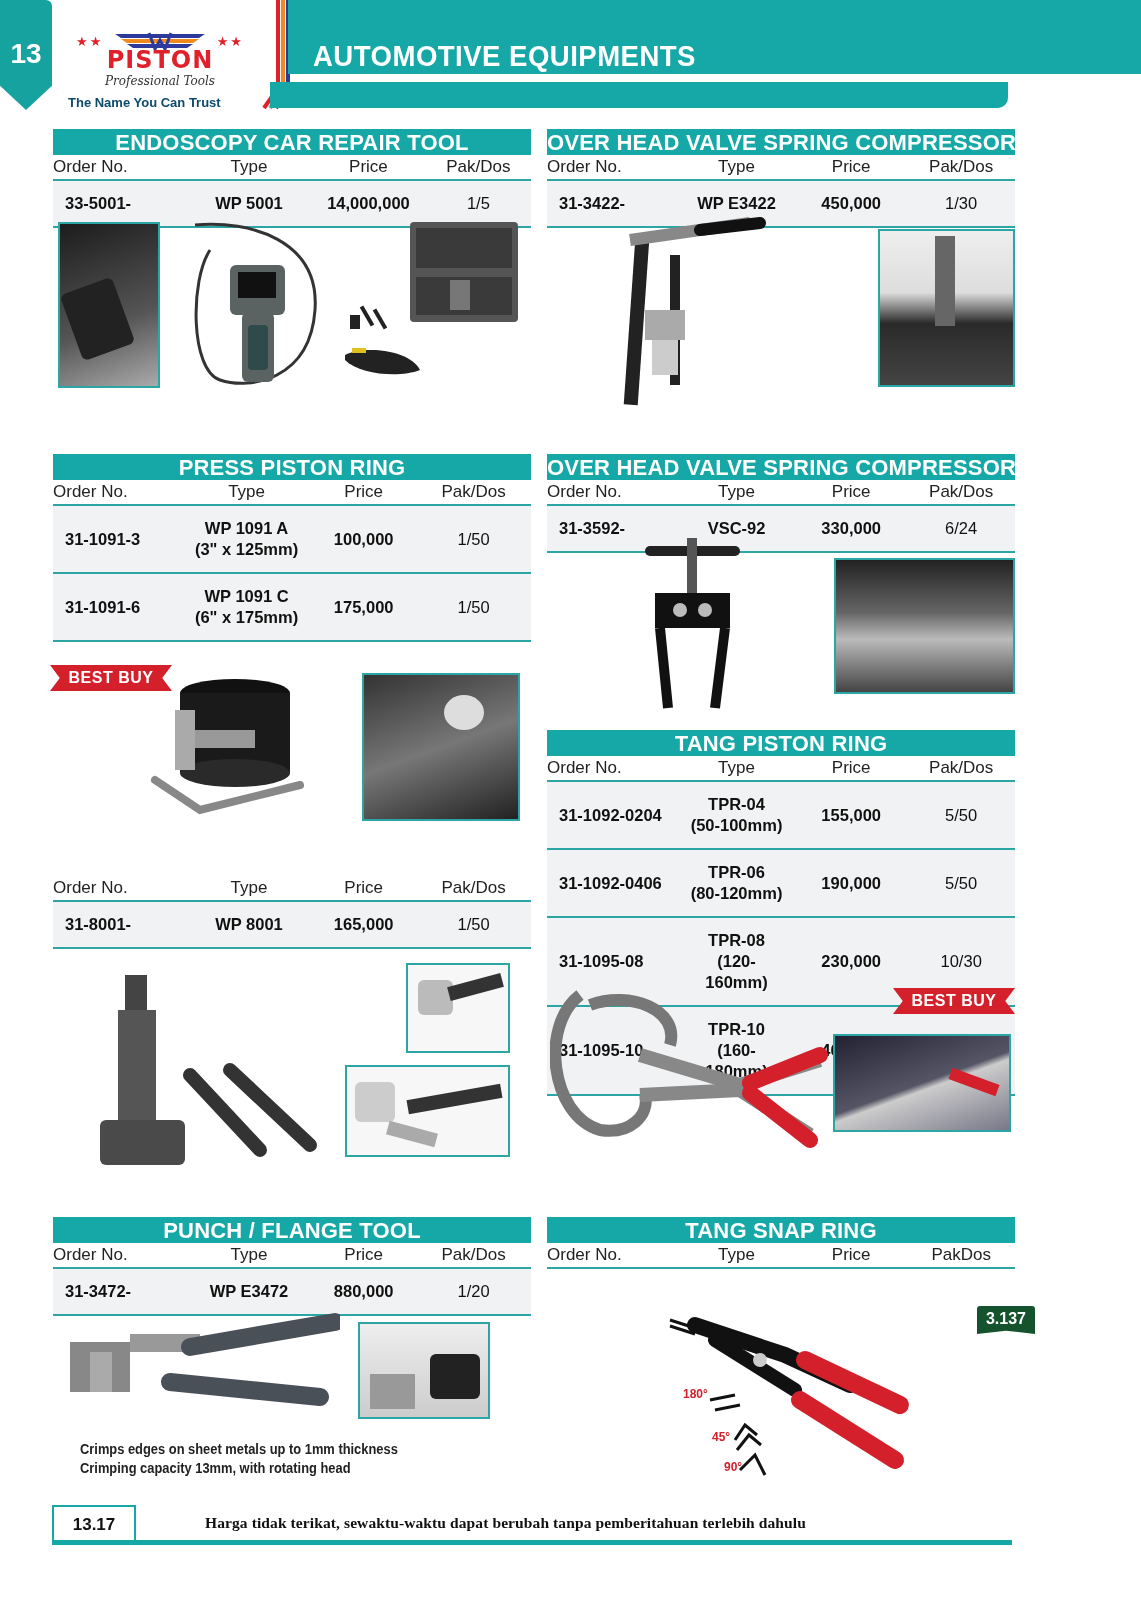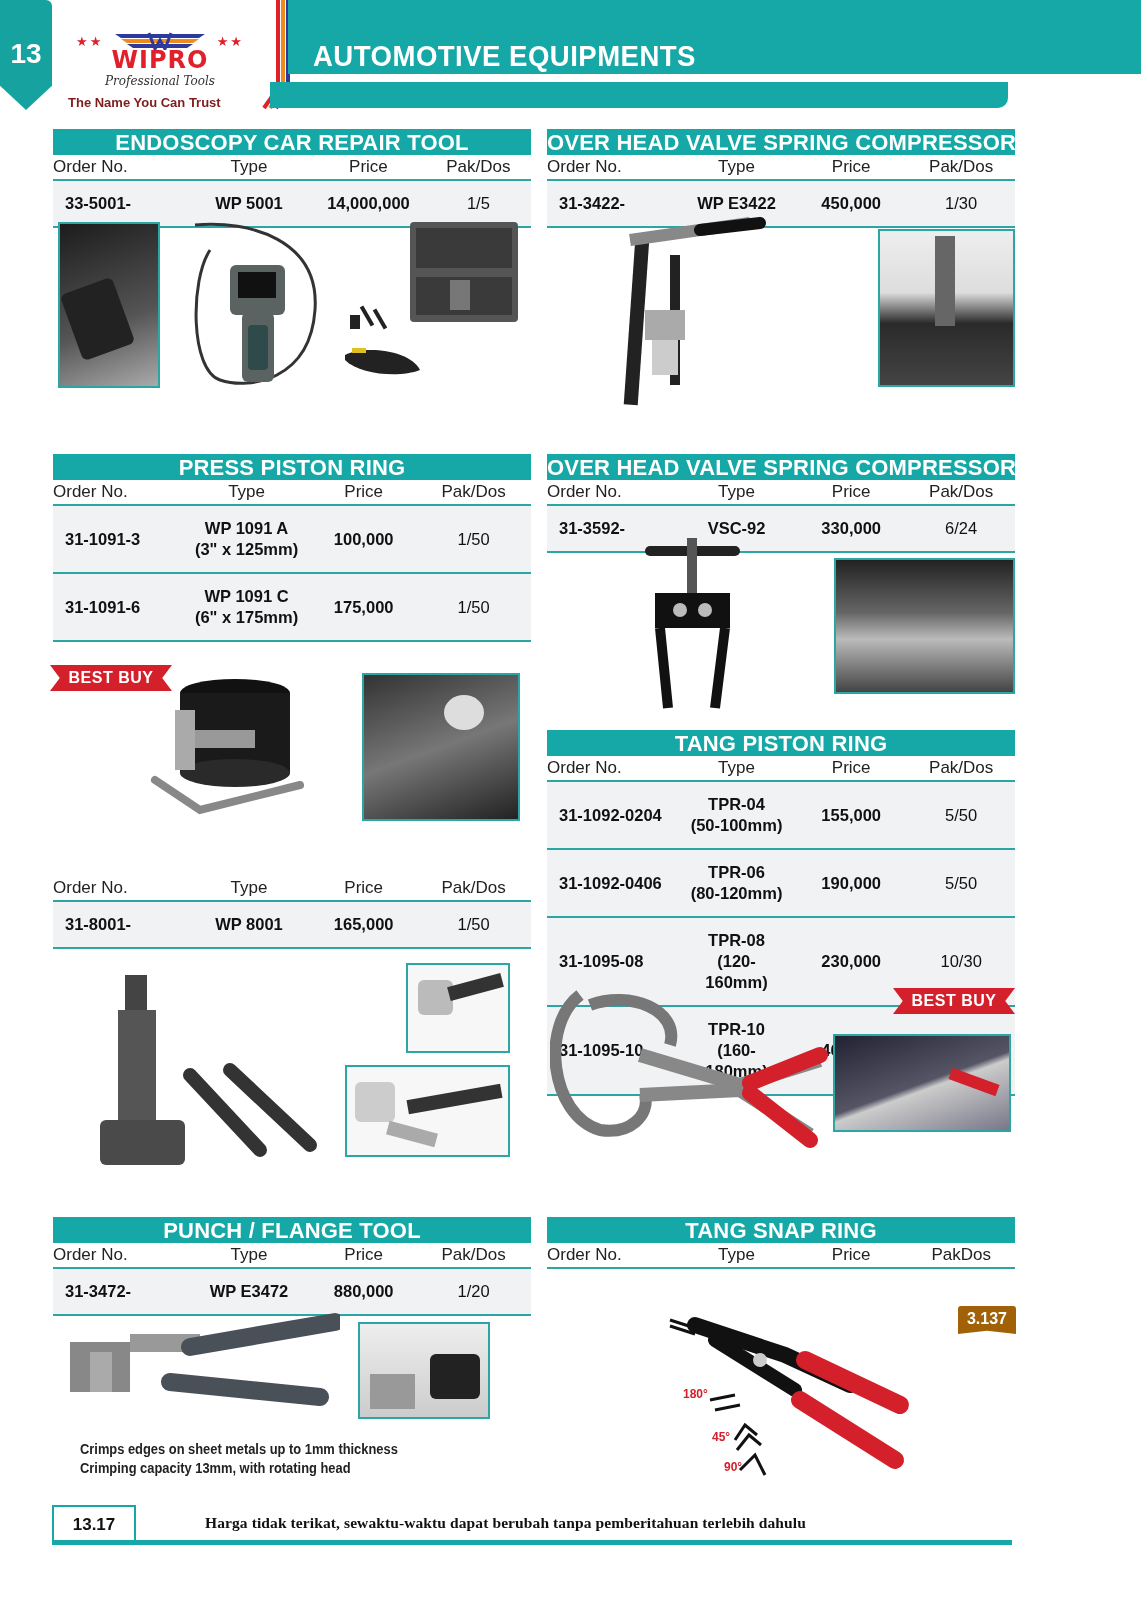--- a/index.html
+++ b/index.html
@@ -7,21 +7,21 @@
   .abs { position: absolute; }
 
   
   .page-tab { left: 0; top: 0; width: 52px; height: 110px; background: #16a3a0; clip-path: polygon(0 0, 100% 0, 100% 78%, 50% 100%, 0 78%); border-radius: 0 6px 0 0; }
   .page-tab span { position: absolute; top: 38px; left: 0; width: 52px; text-align: center; color: #fff; font-weight: bold; font-size: 28px; }
   .logo { left: 70px; top: 28px; width: 180px; height: 85px; }
   .logo .stars { position: absolute; top: 6px; width: 100%; display: flex; justify-content: space-between; padding: 0 6px; color: #e0202a; font-size: 13px; letter-spacing: 2px; }
   .logo .wings { position: absolute; top: 4px; left: 45px; width: 90px; height: 18px; }
   .logo .brand { position: absolute; top: 18px; left: 0; width: 100%; text-align: center; color: #e0202a; font-weight: bold; font-size: 24px; letter-spacing: 1px; font-family: "DejaVu Sans", sans-serif; }
   .logo .sub { position: absolute; top: 46px; left: 0; width: 100%; text-align: center; color: #333; font-style: italic; font-size: 12px; font-family: "DejaVu Serif", serif; }
-  .logo .tag { position: absolute; top: 67px; left: -2px; width: 100%; font-weight: bold; font-size: 13px; color: #7f1d1d; }
+  .logo .tag { position: absolute; top: 67px; left: -2px; width: 100%; font-weight: bold; font-size: 13px; color: #0c4a6e; }
 
   .stripes { left: 258px; top: 0; width: 40px; height: 110px; }
   .banner-top { left: 288px; top: 0; width: 853px; height: 74px; background: #16a8a6; }
   .banner-top span { position: absolute; left: 25px; top: 40px; color: #fff; font-weight: bold; font-size: 29px; letter-spacing: 0.5px; transform: scaleX(0.95); transform-origin: left; }
   .banner-bottom { left: 270px; top: 82px; width: 738px; height: 26px; background: #16a8a6; border-radius: 0 0 10px 0; }
 
   
   .section { position: absolute; width: 478px; }
   .sec-title { height: 26px; background: #16a8a6; color: #fff; font-weight: bold; font-size: 22px; text-align: center; line-height: 27px; white-space: nowrap; overflow: hidden; letter-spacing: 0.2px; }
   .tbl { width: 100%; border-collapse: collapse; }
@@ -29,21 +29,21 @@
   .tbl td { font-size: 16.5px; font-weight: bold; color: #111; background: #f1f2f3; border-bottom: 2.5px solid #2ba6a4; padding: 12px; text-align: center; line-height: 21px; }
   .tbl td.pak { font-weight: normal; }
   .tbl .c1 { text-align: left; }
   .tbl td.c1 { text-align: left; }
 
   
   .img { position: absolute; }
   .photo { border: 2px solid #2ba6a4; background: #3a3a3a; overflow: hidden; }
 
   .badge-best { position: absolute; width: 122px; height: 26px; background: #d3202a; clip-path: polygon(0 0, 100% 0, 92% 50%, 100% 100%, 0 100%, 8% 50%); color: #fff; font-weight: bold; font-size: 16px; text-align: center; line-height: 26px; letter-spacing: 0.5px; }
-  .badge-ref { position: absolute; width: 58px; height: 28px; background: #a16207; color: #fff; font-weight: bold; font-size: 16px; text-align: center; line-height: 26px; border-radius: 3px 3px 0 0; clip-path: polygon(0 0, 100% 0, 100% 100%, 50% 88%, 0 100%); }
+  .badge-ref { position: absolute; width: 58px; height: 28px; background: #14532d; color: #fff; font-weight: bold; font-size: 16px; text-align: center; line-height: 26px; border-radius: 3px 3px 0 0; clip-path: polygon(0 0, 100% 0, 100% 100%, 50% 88%, 0 100%); margin-left: 19px; }
 
   .note { position: absolute; left: 80px; top: 1440px; font-size: 14px; color: #222; font-weight: bold; line-height: 19px; transform: scaleX(0.92); transform-origin: left; }
   .angle { position: absolute; color: #d3202a; font-weight: bold; font-size: 12px; }
 
   .footer-box { left: 52px; top: 1505px; width: 84px; height: 36px; border: 2.5px solid #16a8a6; border-bottom: none; background: #fff; }
   .footer-box span { position: absolute; left: 0; top: 8px; width: 80px; text-align: center; font-weight: bold; font-size: 17px; color: #111; }
   .footer-line { left: 52px; top: 1540px; width: 960px; height: 5px; background: #16a8a6; }
   .footer-text { left: 205px; top: 1514px; font-weight: bold; font-size: 15.5px; color: #111; font-family: "Liberation Serif", serif; letter-spacing: 0.1px; }
 </style>
 </head>
@@ -57,21 +57,21 @@
   <div class="stars">
       <span>★★</span>
       <span>★★</span>
     </div>
   <svg class="wings" viewBox="0 0 90 18">
     <path d="M0 2 L90 2 L84 6 L6 6 Z" fill="#2d3a9c"></path>
     <path d="M6 7 L84 7 L78 11 L12 11 Z" fill="#f08a1c"></path>
     <path d="M12 12 L78 12 L72 16 L18 16 Z" fill="#2d3a9c"></path>
     <path d="M34 1 L40 17 L45 8 L50 17 L56 1" fill="none" stroke="#2d3a9c" stroke-width="3"></path>
   </svg>
-  <div class="brand">WIPRO</div>
+  <div class="brand">PISTON</div>
   <div class="sub">Professional Tools</div>
   <div class="tag">The Name You Can Trust</div>
 </div>
 
 <svg class="abs stripes" viewBox="0 0 40 110">
   <path d="M20 0 L20 88 L6 108" stroke="#e0202a" stroke-width="4" fill="none"></path>
   <path d="M25 0 L25 90 L12 108" stroke="#f08a1c" stroke-width="4" fill="none"></path>
   <path d="M30 0 L30 92 L18 108" stroke="#2d3a9c" stroke-width="4" fill="none"></path>
 </svg>
 <div class="abs banner-top">

